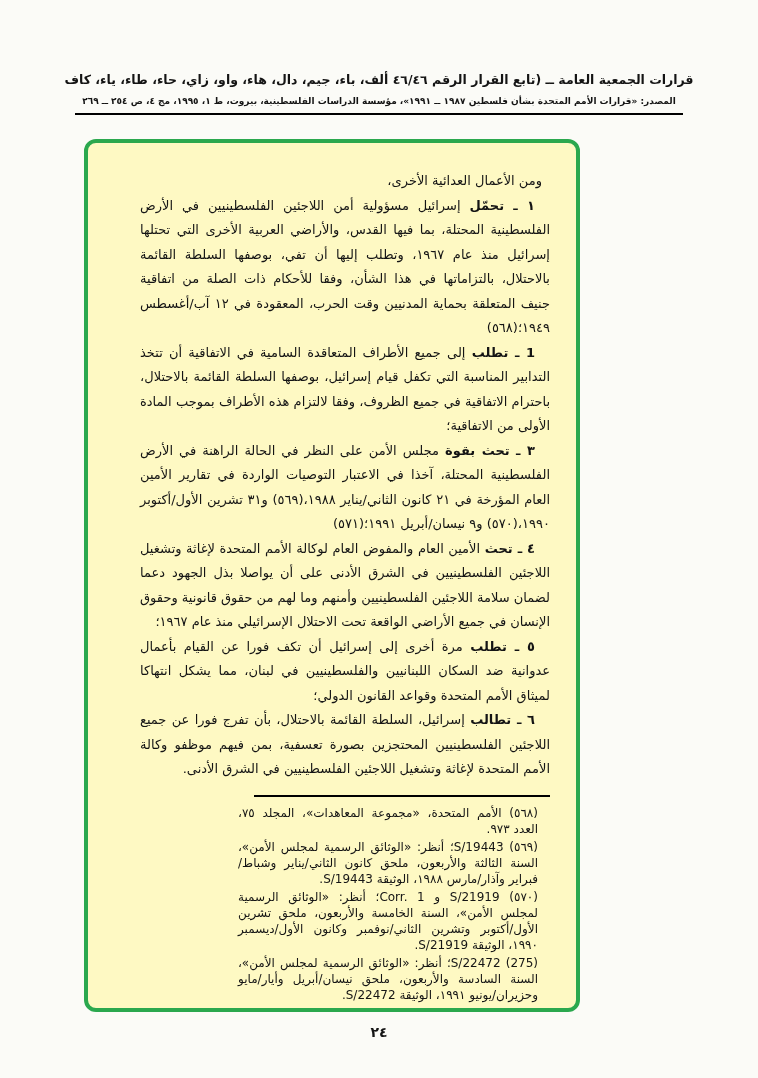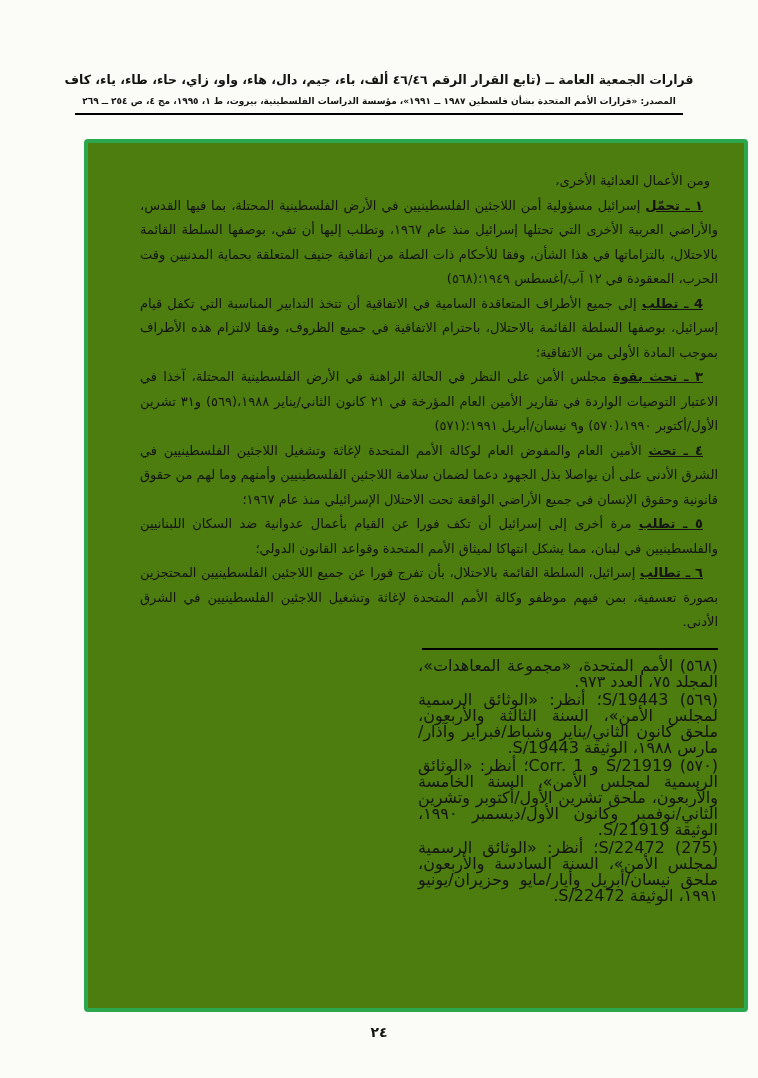--- a/index.html
+++ b/index.html
@@ -35,49 +35,49 @@
   .header-rule {
     margin:7px auto 0 auto;
     width:608px; height:2px;
     background:#000;
   }
 
   
   .green-box {
     position:absolute;
     top:139px; left:84px;
-    width:664px; height:873px;
+    width:496px; height:873px;
     border:4px solid #2BA84E;
-    border-radius:4px;
-    background:#4d7c0f;
+    border-radius:12px;
+    background:#fef9c3;
     padding:26px 26px 16px 52px;
     overflow:hidden;
   }
   .body-text {
     direction:rtl;
     text-align:justify;
     font-size:13px;
     line-height:24.5px;
   }
   .intro { text-indent:8px; }
   .para  { text-indent:15px; }
-  .para b { font-weight:700;text-decoration:underline; }
+  .para b { font-weight:700; }
 
   
   .fn-sep {
     width:296px; height:2px;
     background:#000;
     margin:13px 0 8px auto;
   }
   .footnotes {
     width:300px;
-    margin-left:auto; margin-right:0;
+    margin-left:auto; margin-right:12px;
     direction:rtl;
     text-align:justify;
-    font-size:16px;
+    font-size:12px;
     line-height:16px;
   }
   .fn { margin:0 0 2px 0; }
 
   
   .page-number {
     position:absolute;
     top:1024px; left:0;
     width:758px;
     text-align:center;
@@ -98,21 +98,21 @@
   <div class="body-text">
 
     <p class="intro">ومن الأعمال العدائية الأخرى،</p>
 
     <p class="para">
       <b>١ ـ تحمّل</b>
       <span>إسرائيل مسؤولية أمن اللاجئين الفلسطينيين في الأرض الفلسطينية المحتلة، بما فيها القدس، والأراضي العربية الأخرى التي تحتلها إسرائيل منذ عام ١٩٦٧، وتطلب إليها أن تفي، بوصفها السلطة القائمة بالاحتلال، بالتزاماتها في هذا الشأن، وفقا للأحكام ذات الصلة من اتفاقية جنيف المتعلقة بحماية المدنيين وقت الحرب، المعقودة في ١٢ آب/أغسطس ١٩٤٩؛(٥٦٨)</span>
     </p>
 
     <p class="para">
-      <b>4 ـ تطلب</b>
+      <b>1 ـ تطلب</b>
       <span>إلى جميع الأطراف المتعاقدة السامية في الاتفاقية أن تتخذ التدابير المناسبة التي تكفل قيام إسرائيل، بوصفها السلطة القائمة بالاحتلال، باحترام الاتفاقية في جميع الظروف، وفقا لالتزام هذه الأطراف بموجب المادة الأولى من الاتفاقية؛</span>
     </p>
 
     <p class="para">
       <b>٣ ـ تحث بقوة</b>
       <span>مجلس الأمن على النظر في الحالة الراهنة في الأرض الفلسطينية المحتلة، آخذا في الاعتبار التوصيات الواردة في تقارير الأمين العام المؤرخة في ٢١ كانون الثاني/يناير ١٩٨٨،(٥٦٩) و٣١ تشرين الأول/أكتوبر ١٩٩٠،(٥٧٠) و٩ نيسان/أبريل ١٩٩١؛(٥٧١)</span>
     </p>
 
     <p class="para">
       <b>٤ ـ تحث</b>

